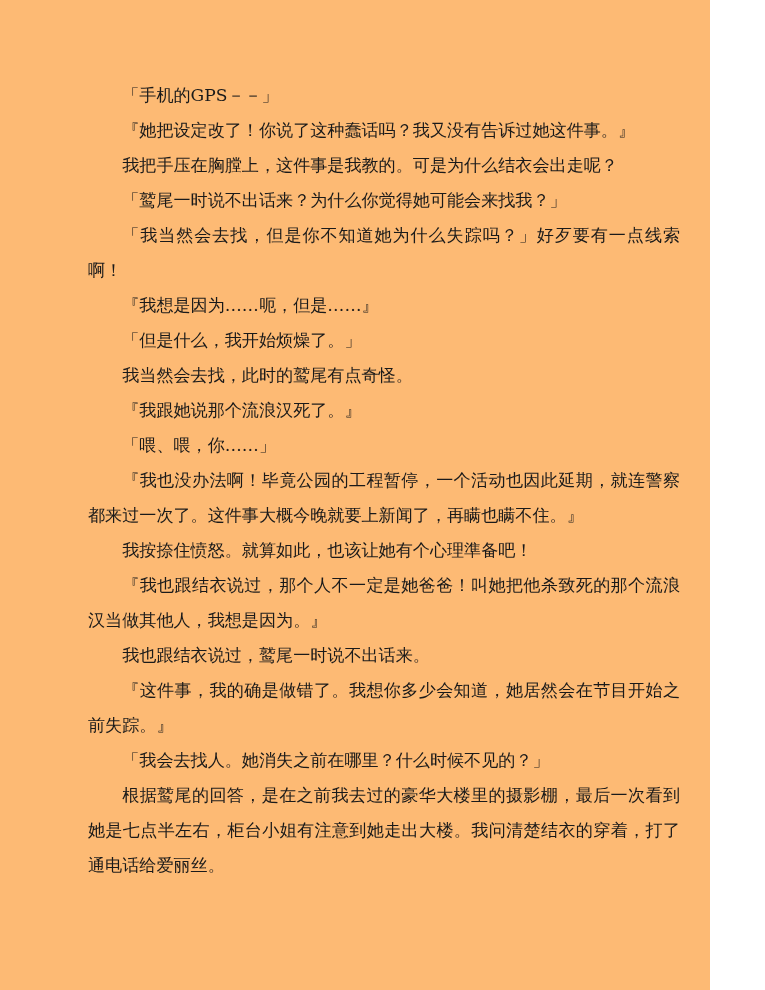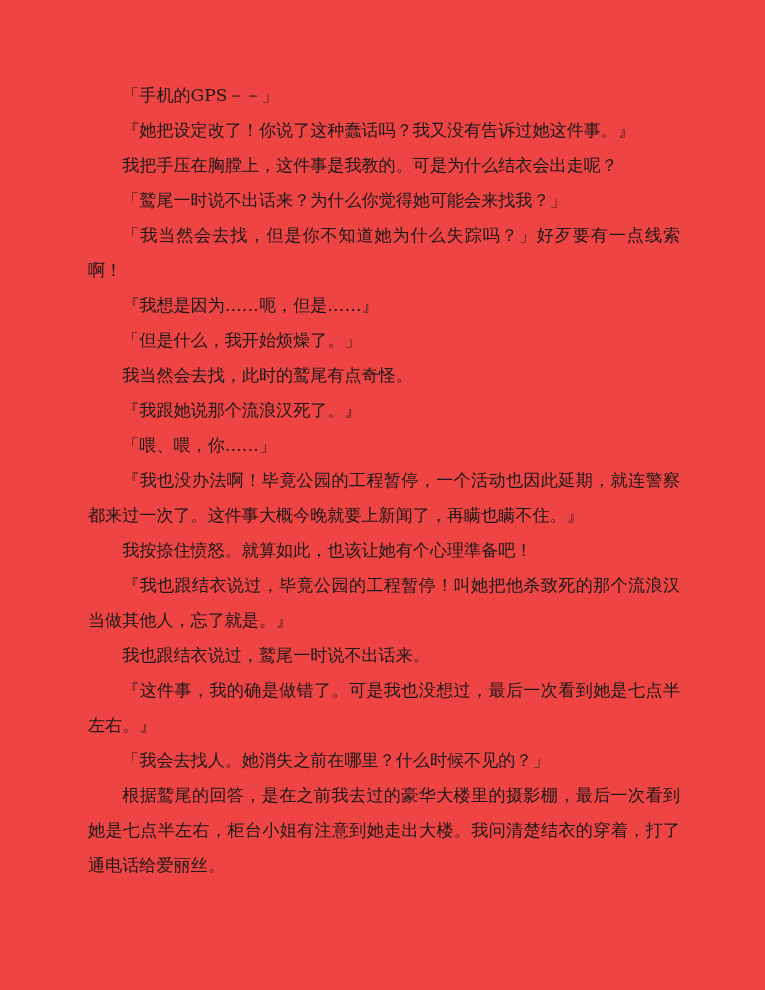--- a/index.html
+++ b/index.html
@@ -10,23 +10,23 @@
   body {
     width: 765px;
     height: 990px;
     background: #ffffff;
     font-family: "DejaVu Serif", "Liberation Serif", serif;
     overflow: hidden;
   }
 
   .page {
     position: relative;
-    width: 765px;
+    width: 710px;
     height: 990px;
-    background: #ef4444;
+    background: #fdba74;
     box-sizing: border-box;
   }
 
   .text-block {
     position: absolute;
     left: 88px;
     top: 78px;
     width: 592px;
   }
 
@@ -56,20 +56,20 @@
     <p class="para">我把手压在胸膛上，这件事是我教的。可是为什么结衣会出走呢？</p>
     <p class="para">「鹫尾一时说不出话来？为什么你觉得她可能会来找我？」</p>
     <p class="para">「我当然会去找，但是你不知道她为什么失踪吗？」好歹要有一点线索啊！</p>
     <p class="para">『我想是因为……呃，但是……』</p>
     <p class="para">「但是什么，我开始烦燥了。」</p>
     <p class="para">我当然会去找，此时的鹫尾有点奇怪。</p>
     <p class="para">『我跟她说那个流浪汉死了。』</p>
     <p class="para">「喂、喂，你……」</p>
     <p class="para">『我也没办法啊！毕竟公园的工程暂停，一个活动也因此延期，就连警察都来过一次了。这件事大概今晚就要上新闻了，再瞒也瞒不住。』</p>
     <p class="para">我按捺住愤怒。就算如此，也该让她有个心理準备吧！</p>
-    <p class="para">『我也跟结衣说过，毕竟公园的工程暂停！叫她把他杀致死的那个流浪汉当做其他人，忘了就是。』</p>
+    <p class="para">『我也跟结衣说过，那个人不一定是她爸爸！叫她把他杀致死的那个流浪汉当做其他人，我想是因为。』</p>
     <p class="para">我也跟结衣说过，鹫尾一时说不出话来。</p>
-    <p class="para">『这件事，我的确是做错了。可是我也没想过，最后一次看到她是七点半左右。』</p>
+    <p class="para">『这件事，我的确是做错了。我想你多少会知道，她居然会在节目开始之前失踪。』</p>
     <p class="para">「我会去找人。她消失之前在哪里？什么时候不见的？」</p>
     <p class="para">根据鹫尾的回答，是在之前我去过的豪华大楼里的摄影棚，最后一次看到她是七点半左右，柜台小姐有注意到她走出大楼。我问清楚结衣的穿着，打了通电话给爱丽丝。</p>
 
   </div>
 </div>
 
 </body></html>

